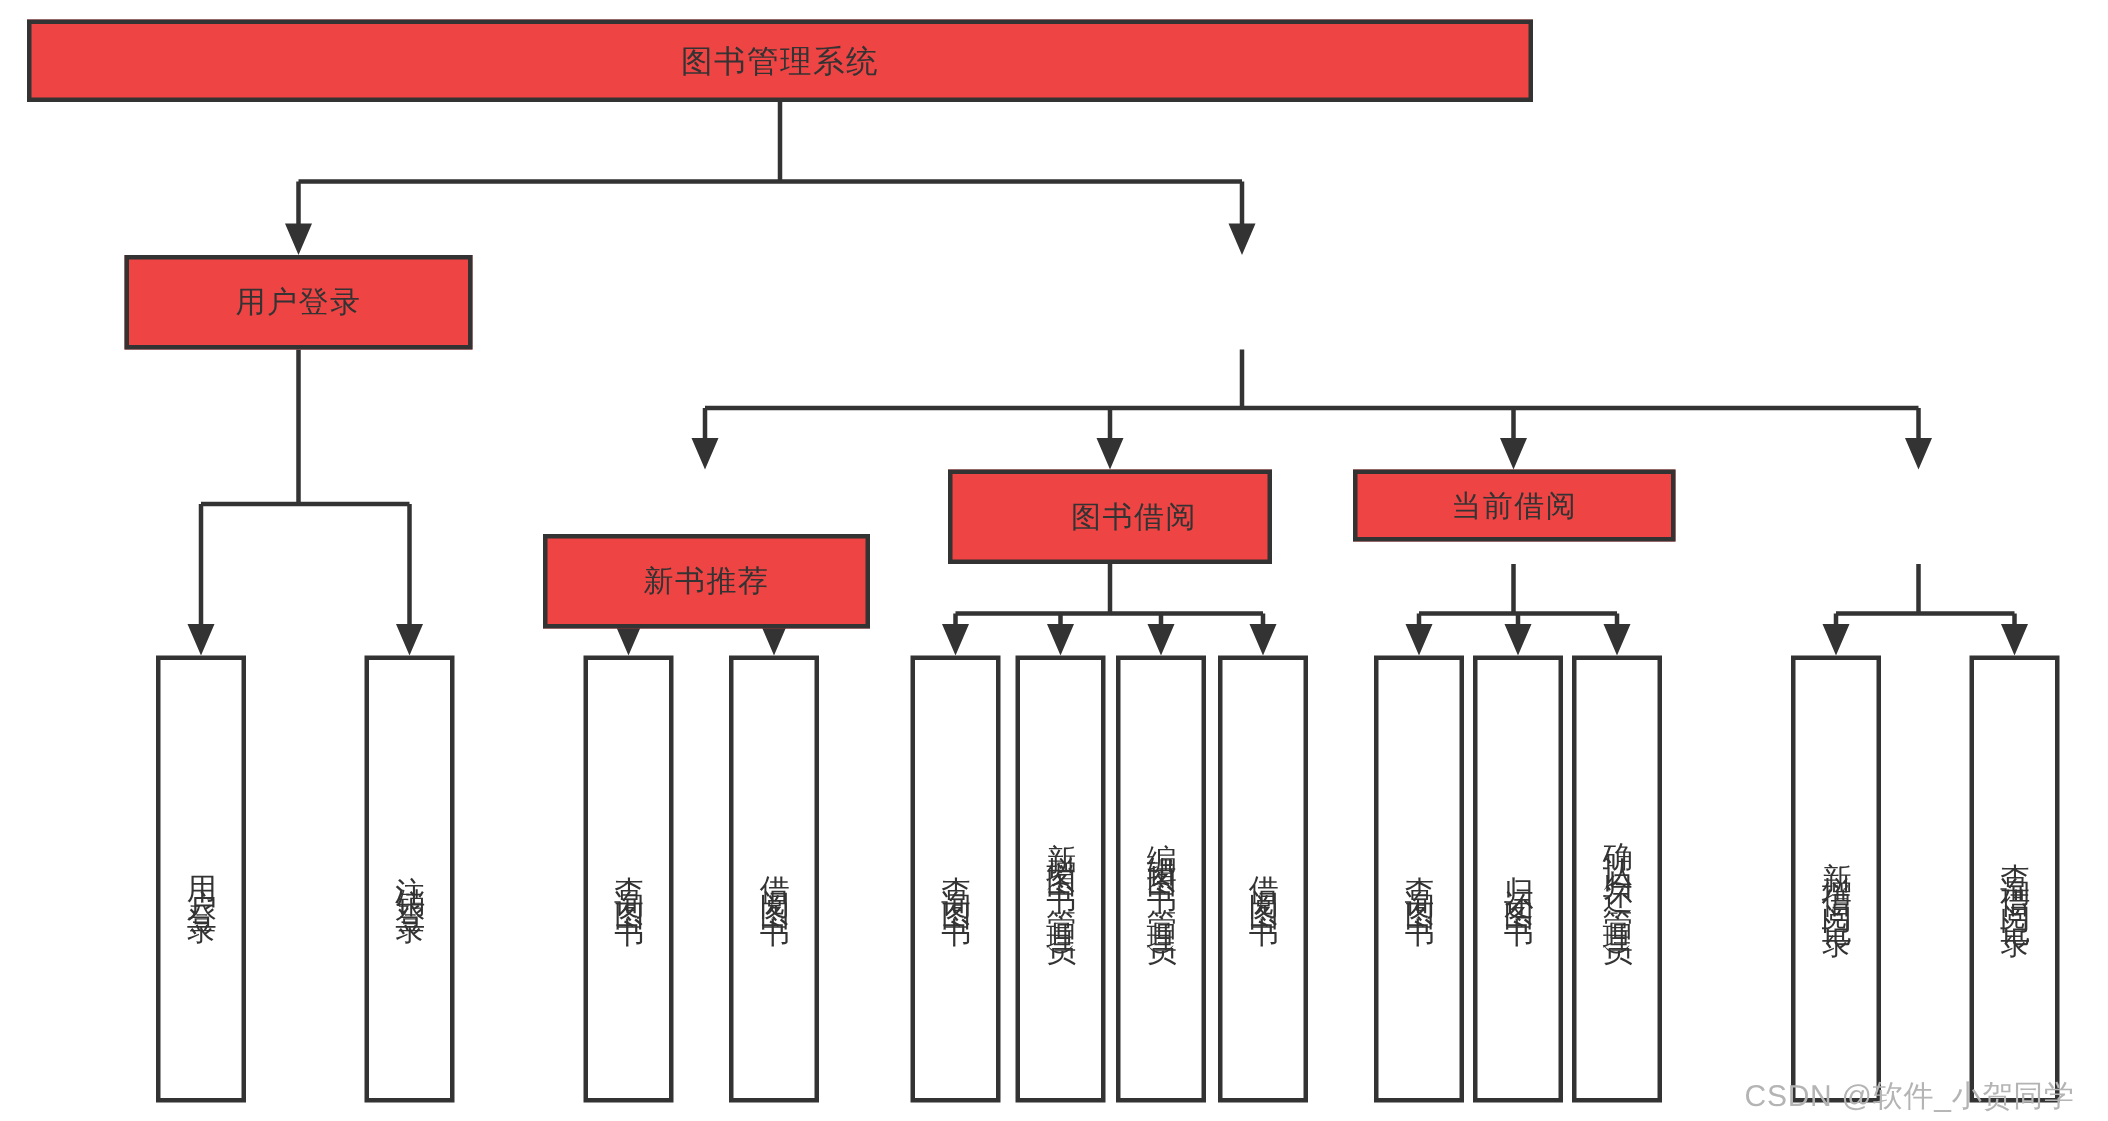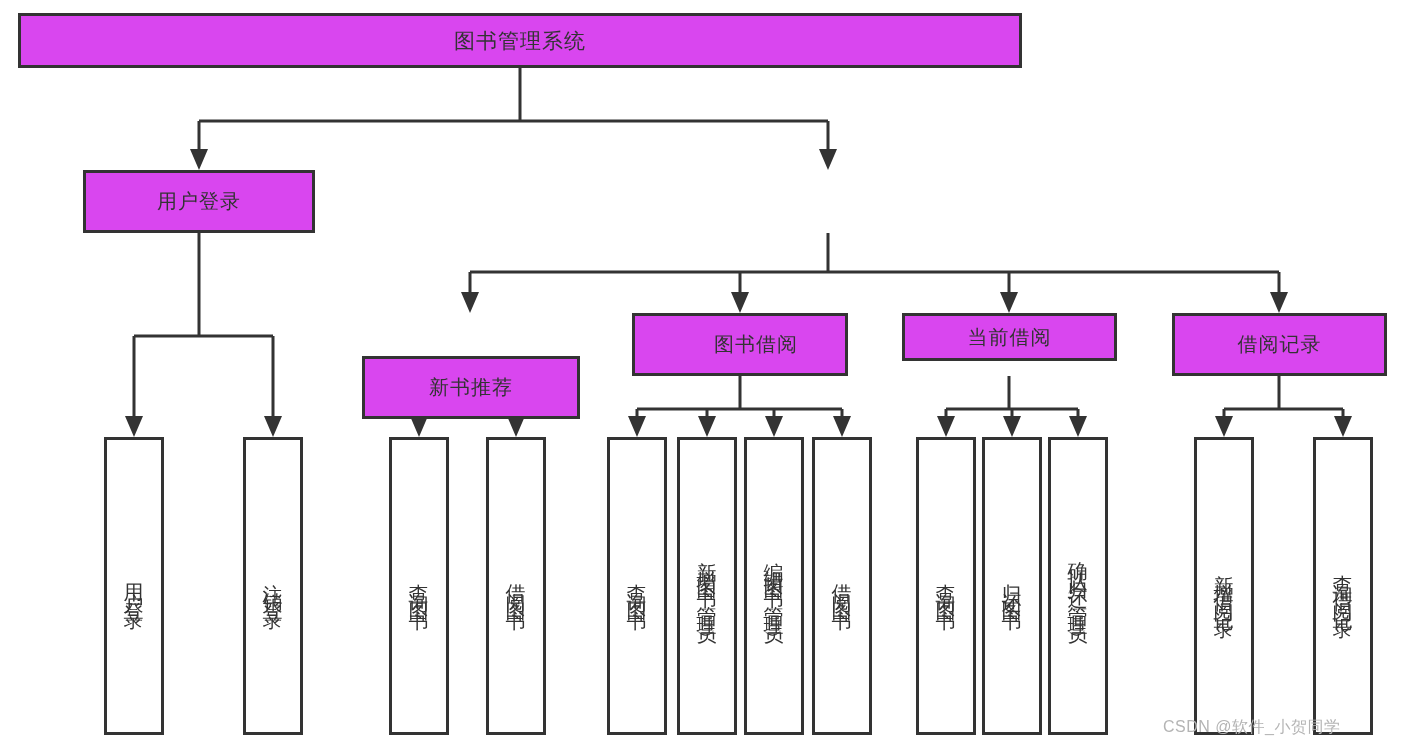--- a/index.html
+++ b/index.html
@@ -2,34 +2,34 @@
 <html><head>
 <meta charset="utf-8">
 <style>
   html,body{margin:0;padding:0;background:#ffffff;}
   #canvas{
     position:relative;width:1405px;height:747px;background:#ffffff;overflow:hidden;
     font-family:"Liberation Sans","DejaVu Sans",sans-serif;color:#333333;
   }
   #connectors{position:absolute;left:0;top:0;z-index:1;}
   .hbox{
-    position:absolute;box-sizing:border-box;border:3px solid #333333;background:#d946ef;
+    position:absolute;box-sizing:border-box;border:3px solid #333333;background:#ef4444;
     display:flex;align-items:center;justify-content:center;z-index:2;
     font-size:20px;color:#333333;letter-spacing:1px;white-space:nowrap;
   }
   .root{font-size:21px;}
   .vbox{
     position:absolute;box-sizing:border-box;border:3px solid #333333;background:#ffffff;
     display:flex;align-items:center;justify-content:center;z-index:2;
     writing-mode:vertical-rl;text-orientation:mixed;
     font-size:20px;color:#333333;letter-spacing:9px;line-height:1;
   }
   .watermark{
     position:absolute;left:1163px;top:717px;z-index:3;
-    font-size:16px;color:#b4b4b4;white-space:nowrap;letter-spacing:0.5px;
+    font-size:20px;color:#b4b4b4;white-space:nowrap;letter-spacing:0.5px;
   }
 </style>
 </head>
 <body>
 
 <div id="canvas">
 
   <svg id="connectors" width="1405" height="747" viewBox="0 0 1405 747">
     <path d="M520 68 V121 M199 121 H828 M199 121 V154 M828 121 V154
          M199 233 V336 M134 336 H273 M134 336 V423 M273 336 V423
@@ -50,21 +50,20 @@
          M1334 416 L1352 416 L1343 437 Z" fill="#333333" stroke="none"></path>
   </svg>
 
   <div class="hbox root" style="left:18px;top:13px;width:1004px;height:55px;">图书管理系统</div>
 
   <div class="hbox" style="left:83px;top:170px;width:232px;height:63px;">用户登录</div>
 
   <div class="hbox" style="left:362px;top:313px;width:218px;height:63px;margin-top:43px;">新书推荐</div>
   <div class="hbox" style="left:632px;top:313px;width:216px;height:63px;padding-left:32px;">图书借阅</div>
   <div class="hbox" style="left:902px;top:313px;width:215px;height:48px;">当前借阅</div>
-  <div class="hbox" style="left:1172px;top:313px;width:215px;height:63px;">借阅记录</div>
 
   <div class="vbox" style="left:104px;top:437px;width:60px;height:298px;">用户登录</div>
   <div class="vbox" style="left:243px;top:437px;width:60px;height:298px;">注销登录</div>
 
   <div class="vbox" style="left:389px;top:437px;width:60px;height:298px;">查询图书</div>
   <div class="vbox" style="left:486px;top:437px;width:60px;height:298px;">借阅图书</div>
 
   <div class="vbox" style="left:607px;top:437px;width:60px;height:298px;">查询图书</div>
   <div class="vbox" style="left:677px;top:437px;width:60px;height:298px;">新增图书（管理员）</div>
   <div class="vbox" style="left:744px;top:437px;width:60px;height:298px;">编辑图书（管理员）</div>

